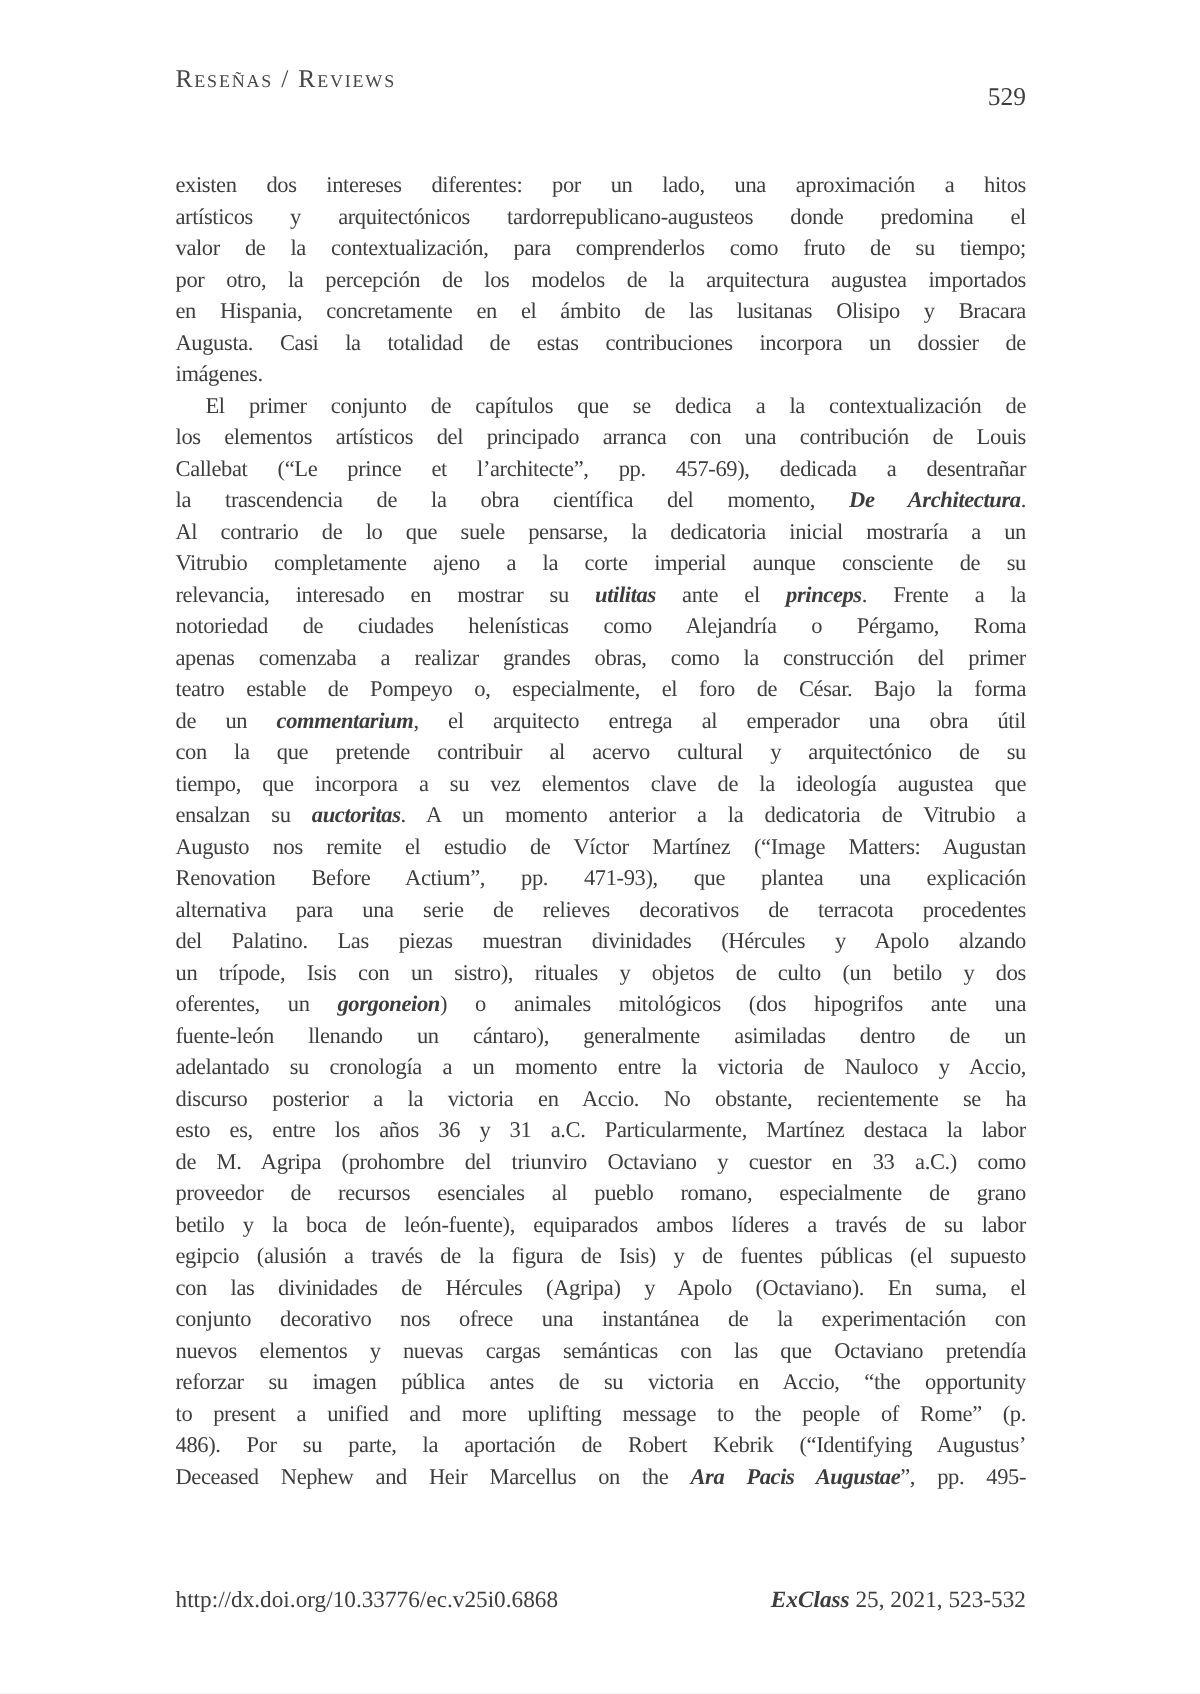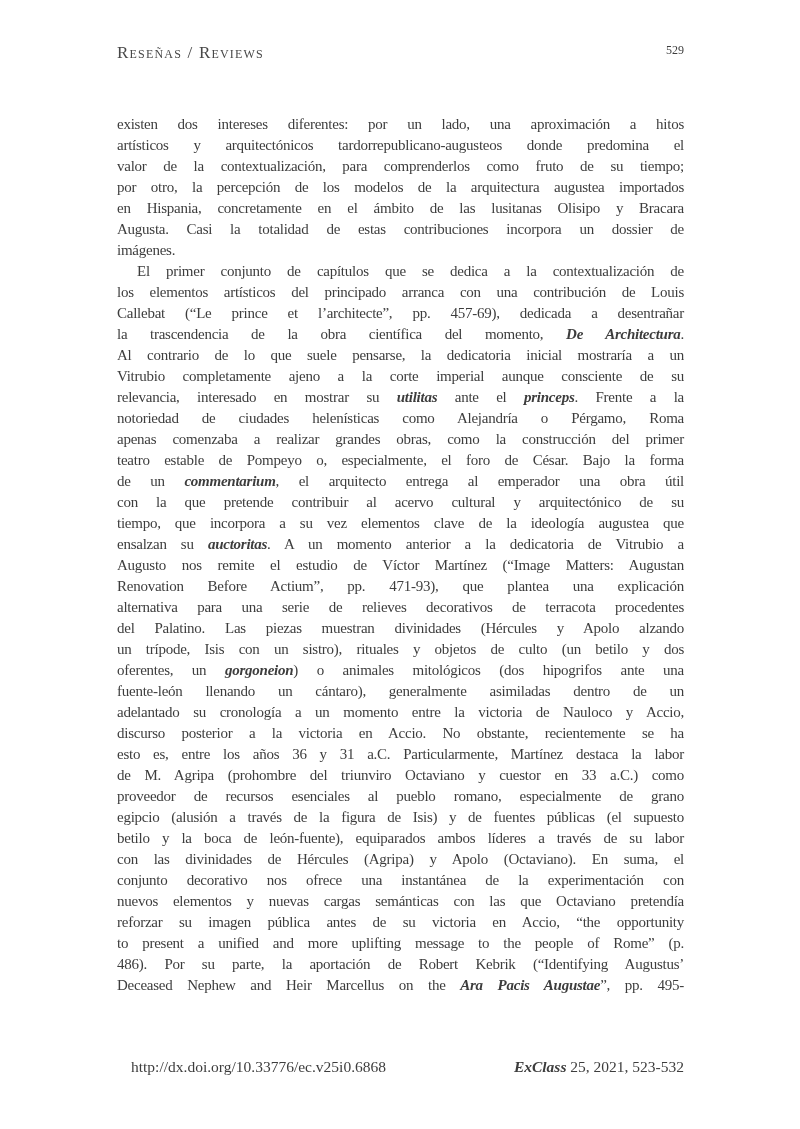--- a/index.html
+++ b/index.html
@@ -22,22 +22,22 @@
   }
   .running-title {
     font-variant: small-caps;
     font-size: 17px;
     letter-spacing: 1.2px;
     color: #474747;
   }
   .page-number {
     position: absolute;
     right: 0;
-    top: 0;
-    font-size: 12px;
+    top: 12px;
+    font-size: 17px;
     color: #3d3d3d;
   }
   .body-text {
     position: absolute;
     left: 117px;
     top: 114px;
     width: 567px;
     font-size: 15px;
     line-height: 21px;
     letter-spacing: -0.25px;
@@ -52,21 +52,21 @@
   .line.indent { text-indent: 20px; }
   em { font-style: italic; font-weight: bold; }
   .page-footer {
     position: absolute;
     left: 117px;
     top: 1058px;
     width: 567px;
     height: 22px;
     font-size: 15.5px;
   }
-  .doi { position: absolute; left: 14px; top: 0; }
+  .doi { position: absolute; left: 0; top: 0; }
   .journal-ref { position: absolute; right: 0; top: 0; text-align: center; }
 </style>
 </head>
 <body>
 
 <div class="page">
 
   <header class="page-header">
     <div class="running-title">Reseñas / Reviews</div>
     <div class="page-number">529</div>
@@ -99,22 +99,22 @@
       <div class="line"><span>alternativa para una serie de relieves decorativos de terracota procedentes</span></div>
       <div class="line"><span>del Palatino. Las piezas muestran divinidades (Hércules y Apolo alzando</span></div>
       <div class="line"><span>un trípode, Isis con un sistro), rituales y objetos de culto (un betilo y dos</span></div>
       <div class="line"><span>oferentes, un </span><em>gorgoneion</em><span>) o animales mitológicos (dos hipogrifos ante una</span></div>
       <div class="line"><span>fuente-león llenando un cántaro), generalmente asimiladas dentro de un</span></div>
       <div class="line"><span>adelantado su cronología a un momento entre la victoria de Nauloco y Accio,</span></div>
       <div class="line"><span>discurso posterior a la victoria en Accio. No obstante, recientemente se ha</span></div>
       <div class="line"><span>esto es, entre los años 36 y 31 a.C. Particularmente, Martínez destaca la labor</span></div>
       <div class="line"><span>de M. Agripa (prohombre del triunviro Octaviano y cuestor en 33 a.C.) como</span></div>
       <div class="line"><span>proveedor de recursos esenciales al pueblo romano, especialmente de grano</span></div>
+      <div class="line"><span>betilo y la boca de león-fuente), equiparados ambos líderes a través de su labor</span></div>
       <div class="line"><span>egipcio (alusión a través de la figura de Isis) y de fuentes públicas (el supuesto</span></div>
-      <div class="line"><span>betilo y la boca de león-fuente), equiparados ambos líderes a través de su labor</span></div>
       <div class="line"><span>con las divinidades de Hércules (Agripa) y Apolo (Octaviano). En suma, el</span></div>
       <div class="line"><span>conjunto decorativo nos ofrece una instantánea de la experimentación con</span></div>
       <div class="line"><span>nuevos elementos y nuevas cargas semánticas con las que Octaviano pretendía</span></div>
       <div class="line"><span>reforzar su imagen pública antes de su victoria en Accio, “the opportunity</span></div>
       <div class="line"><span>to present a unified and more uplifting message to the people of Rome” (p.</span></div>
       <div class="line"><span>486). Por su parte, la aportación de Robert Kebrik (“Identifying Augustus’</span></div>
       <div class="line"><span>Deceased Nephew and Heir Marcellus on the </span><em>Ara Pacis Augustae</em><span>”, pp. 495-</span></div>
     </main>
 
   <footer class="page-footer">

